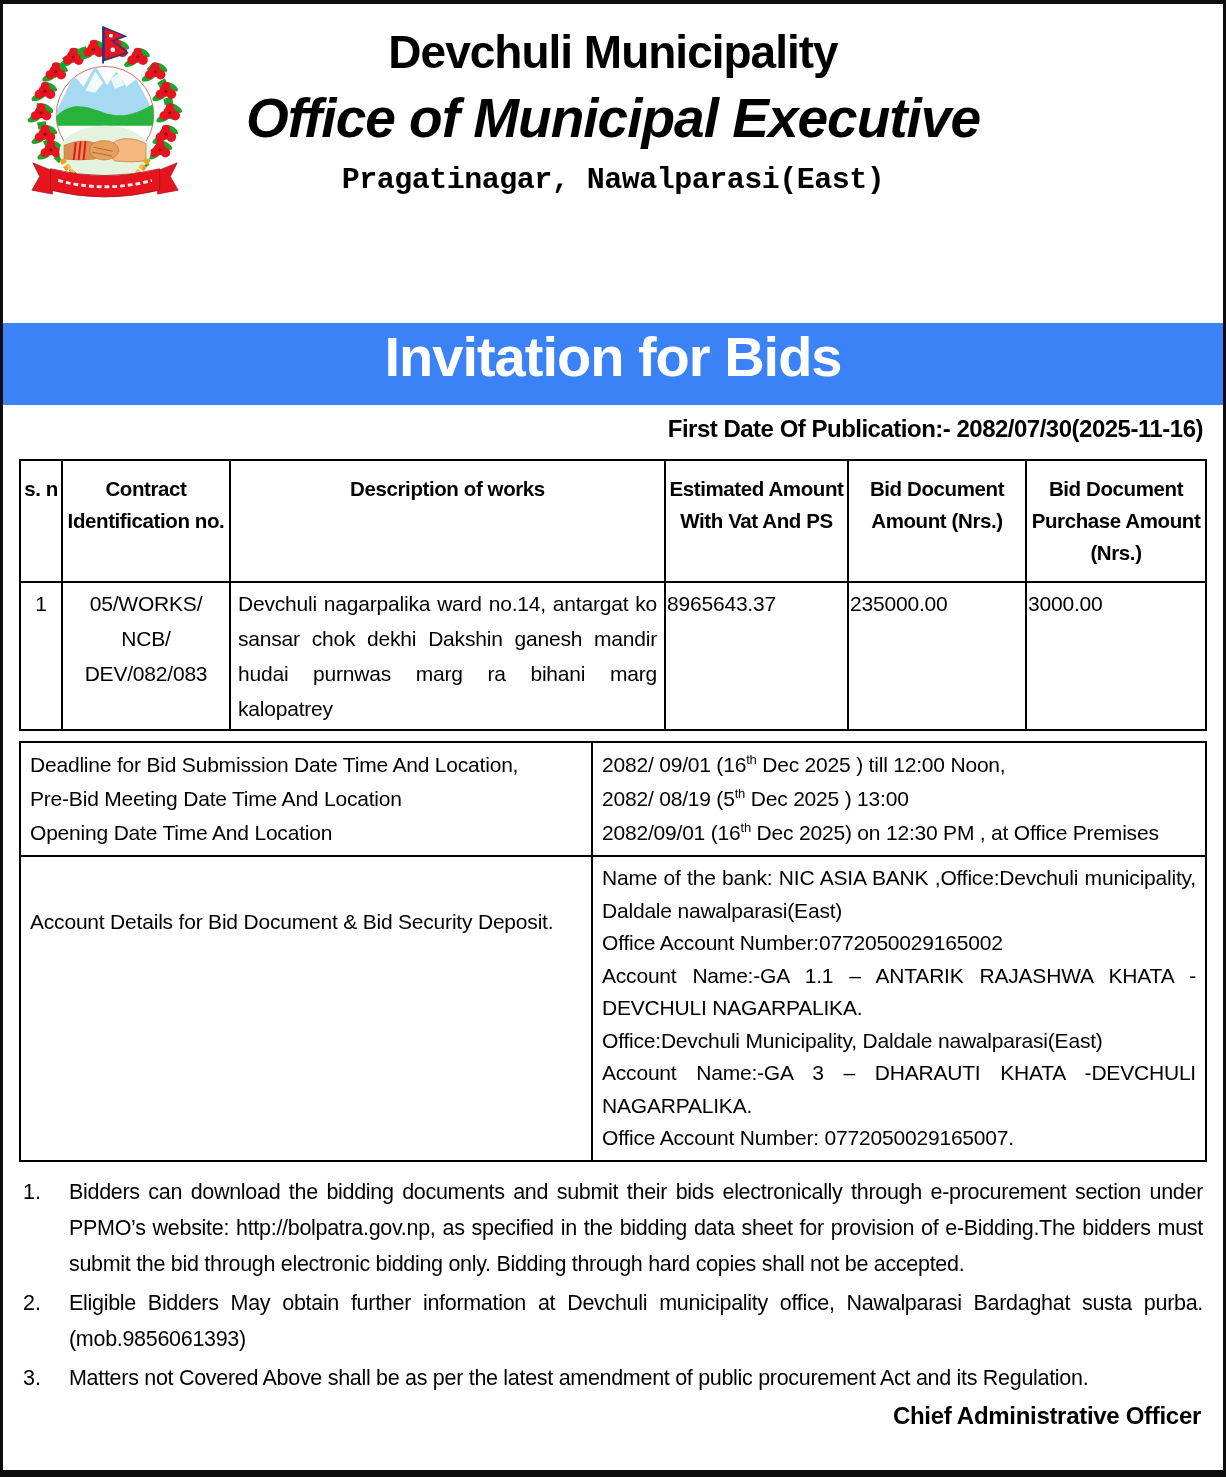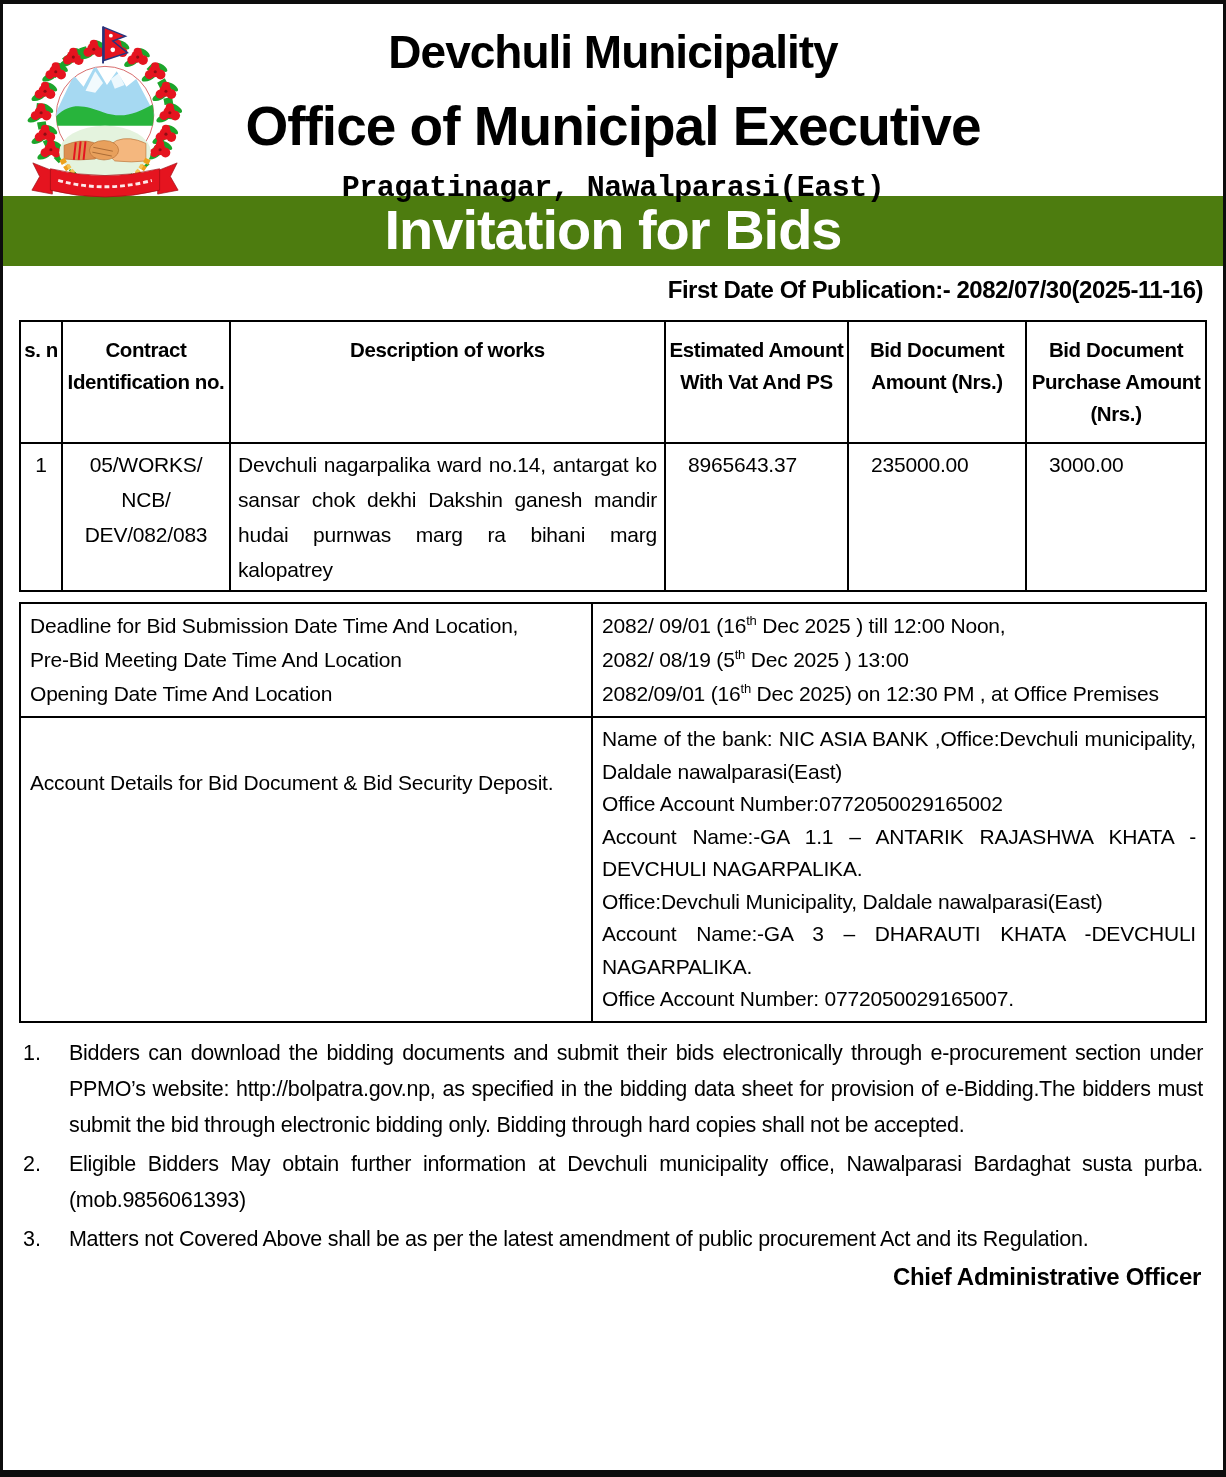--- a/index.html
+++ b/index.html
@@ -3,44 +3,44 @@
 <meta charset="utf-8">
 <style>
   html,body { margin:0; padding:0; background:#ffffff; }
   .page {
     width:1226px; height:1477px; box-sizing:border-box;
     border:3px solid #0d0d0d; border-top-width:4px; border-bottom-width:7px;
     background:#fff; color:#000; overflow:hidden; position:relative;
     font-family:"Liberation Sans", sans-serif;
   }
   
-  .header { position:relative; height:192px; }
+  .header { position:relative; height:319px; }
   .logo { position:absolute; left:24px; top:16px; width:156px; height:200px; }
   .titles { text-align:center; padding-top:20px; }
   .t1 { font-size:46px; font-weight:bold; letter-spacing:-1px; line-height:56px; }
-  .t2 { font-size:55px; font-weight:bold; letter-spacing:-1px; line-height:64px; margin-top:14px; }
+  .t2 { font-size:55px; font-weight:bold; letter-spacing:-1px; line-height:64px; margin-top:6px;font-style:italic; }
   .t3 { font-size:30px; font-weight:bold; line-height:36px; margin-top:12px; letter-spacing:-0.5px;font-family:Liberation Mono, monospace; }
   
   .banner {
-    background:#4d7c0f; color:#fff; height:70px; line-height:68px;
+    background:#3b82f6; color:#fff; height:82px; line-height:68px;
     text-align:center; font-size:56px; font-weight:bold; letter-spacing:-1px;
   }
   .pub { text-align:right; font-weight:bold; font-size:24px; line-height:28px; margin:10px 20px 16px; letter-spacing:-0.5px; }
   .intro { margin:8px 20px 0; font-size:21.5px; line-height:36px; letter-spacing:-0.3px; }
   
   table { border-collapse:collapse; margin:6px auto 0; width:1186px; table-layout:fixed; }
   table, th, td { border:2.5px solid #000; }
   th {
     font-size:20.5px; font-weight:bold; line-height:32px; padding:12px 2px;
     letter-spacing:-0.4px; vertical-align:top; text-align:center;
   }
   td { font-size:21px; line-height:35px; padding:3px 6px; vertical-align:top; letter-spacing:-0.2px; }
   .sn-cell, .contract-cell { text-align:center; padding:3px 2px; }
   .desc-cell { text-align:justify; padding:3px 7px; }
-  .amt-cell { text-align:left; padding-left:22px;margin-top:36px; }
+  .amt-cell { text-align:left; padding-left:1px;margin-top:36px; }
   
   .tbl2 { margin-top:10px; }
   .tbl2 td { line-height:34px; padding:5px 9px;margin-top:28px; }
   .tbl2 p { margin:0; }
   .sched-val p { text-align:justify; }
   .acct-label { padding-top:44px !important; text-align:justify; line-height:42px !important; }
   .acct-val p { text-align:justify; line-height:32.5px; }
   sup { font-size:62%; vertical-align:super; line-height:0; }
   
   .notes { margin:12px 20px 0; }

